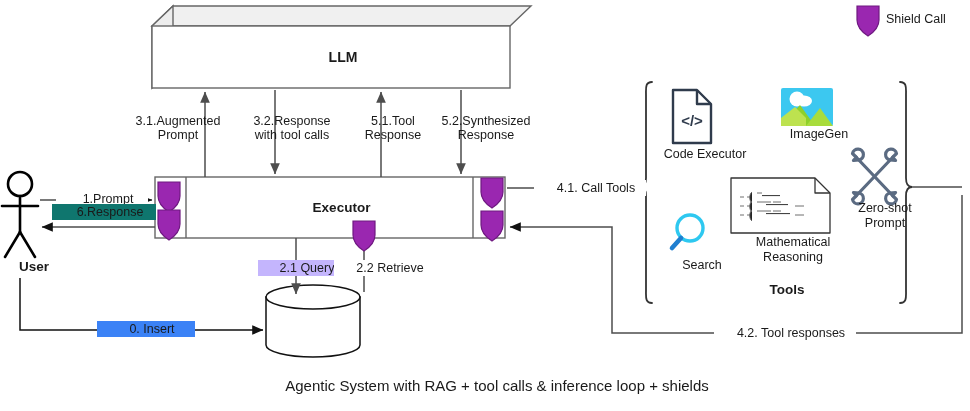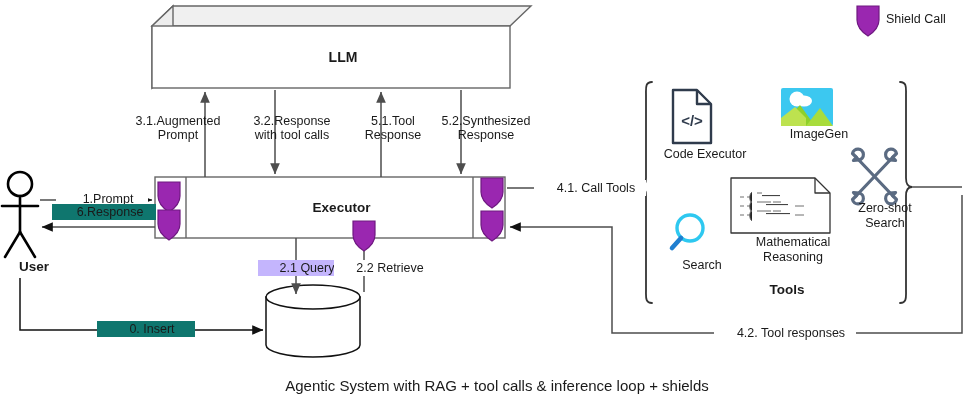--- a/index.html
+++ b/index.html
@@ -168,33 +168,33 @@
 Response</div>
 
   <div class="abs lbl nosel txt-center" style="left:56px;top:191px;width:80px;height:16px;background:#fff;">1.Prompt</div>
 
   <div class="abs lbl nosel txt-center" style="left:52px;top:204px;width:92px;height:16px;background:#0f766e;">6.Response</div>
 
   <div class="abs lbl nosel txt-center" style="left:258px;top:260px;width:74px;height:16px;background:#c4b5fd;">2.1 Query</div>
 
   <div class="abs lbl nosel txt-center" style="left:334px;top:260px;width:88px;height:16px;background:#fff;">2.2 Retrieve</div>
 
-  <div class="abs lbl nosel txt-center" style="left:97px;top:321px;width:86px;height:16px;background:#0f766e;">0. Insert</div>
+  <div class="abs lbl nosel txt-center" style="left:97px;top:321px;width:86px;height:16px;background:#3b82f6;">0. Insert</div>
 
   <div class="abs lbl nosel txt-center" style="left:534px;top:180px;width:100px;height:16px;background:#fff;">4.1. Call Tools</div>
 
   <div class="abs lbl nosel txt-center" style="left:714px;top:325px;width:130px;height:16px;background:#fff;">4.2. Tool responses</div>
 
   <div class="abs lbl nosel txt-center" style="left:648px;top:146px;width:90px;height:16px;">Code Executor</div>
 
   <div class="abs lbl nosel txt-center" style="left:766px;top:126px;width:82px;height:16px;">ImageGen</div>
 
   <div class="abs lbl nosel txt-center" style="left:732px;top:234px;width:98px;height:32px;line-height:15px;">Mathematical Reasoning</div>
 
   <div class="abs lbl nosel txt-center" style="left:660px;top:257px;width:60px;height:16px;">Search</div>
 
-  <div class="abs lbl nosel txt-center" style="left:836px;top:200px;width:74px;height:32px;line-height:15px;">Zero-shot Search</div>
+  <div class="abs lbl nosel txt-center" style="left:836px;top:200px;width:74px;height:32px;line-height:15px;">Zero-shot Prompt</div>
 
   <div class="abs lbl nosel" style="left:886px;top:12px;width:82px;height:16px;text-align:left;">Shield Call</div>
 
   <div class="abs lbl nosel txt-center" style="left:0px;top:375px;width:970px;height:22px;font-size:15px;">Agentic System with RAG + tool calls &amp; inference loop + shields</div>
 
 </div>
 
 </body></html>

